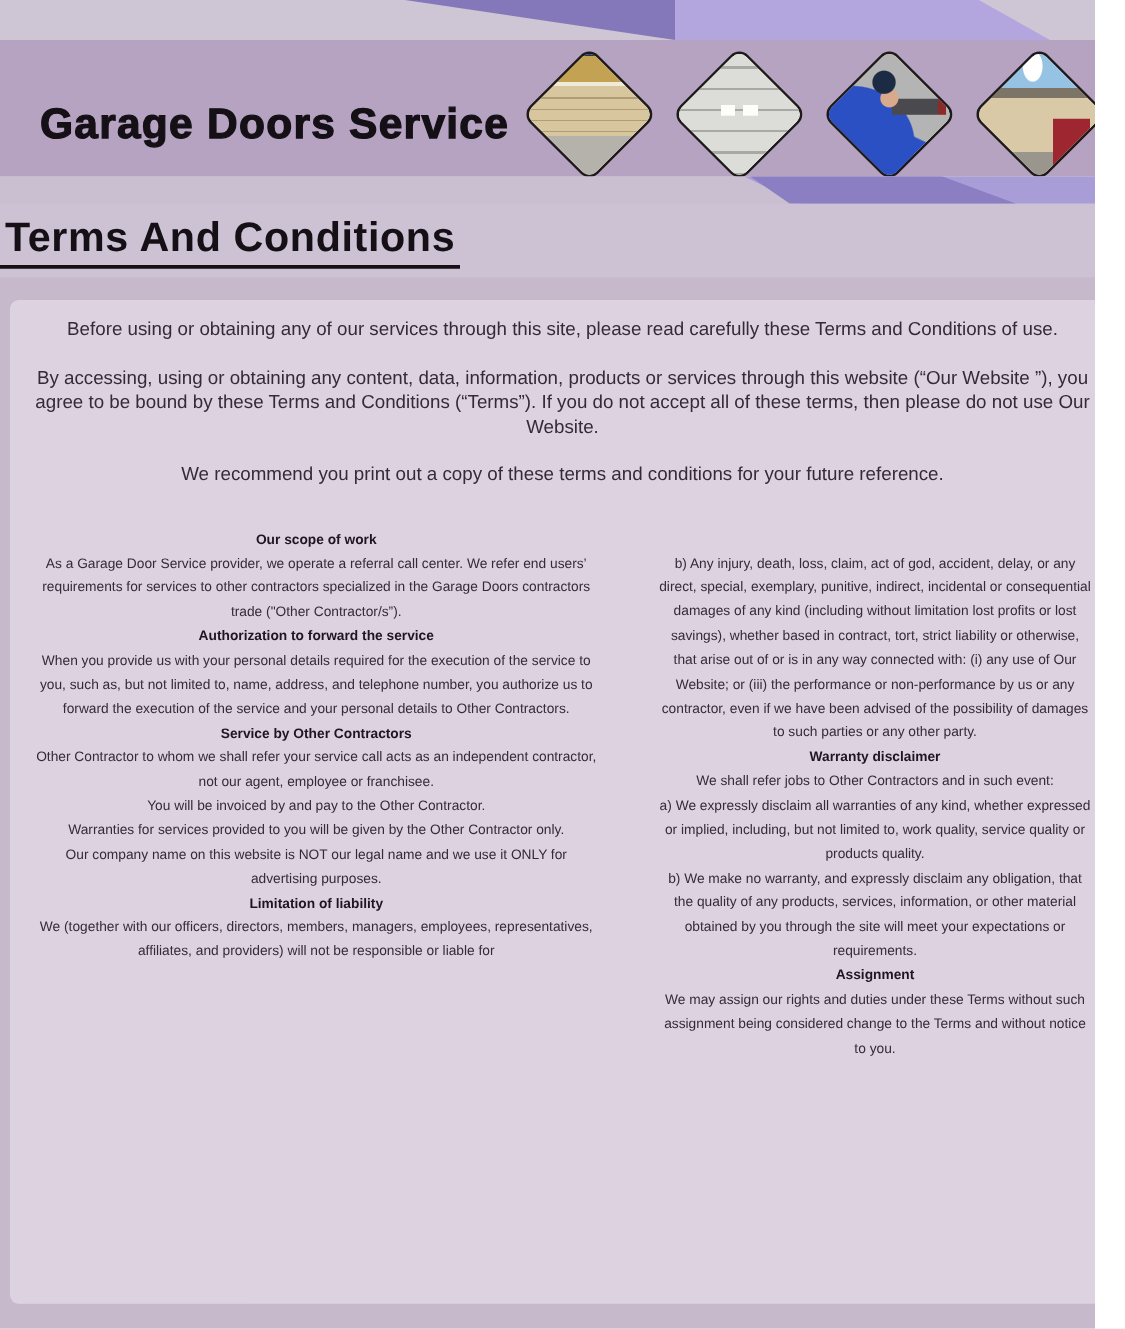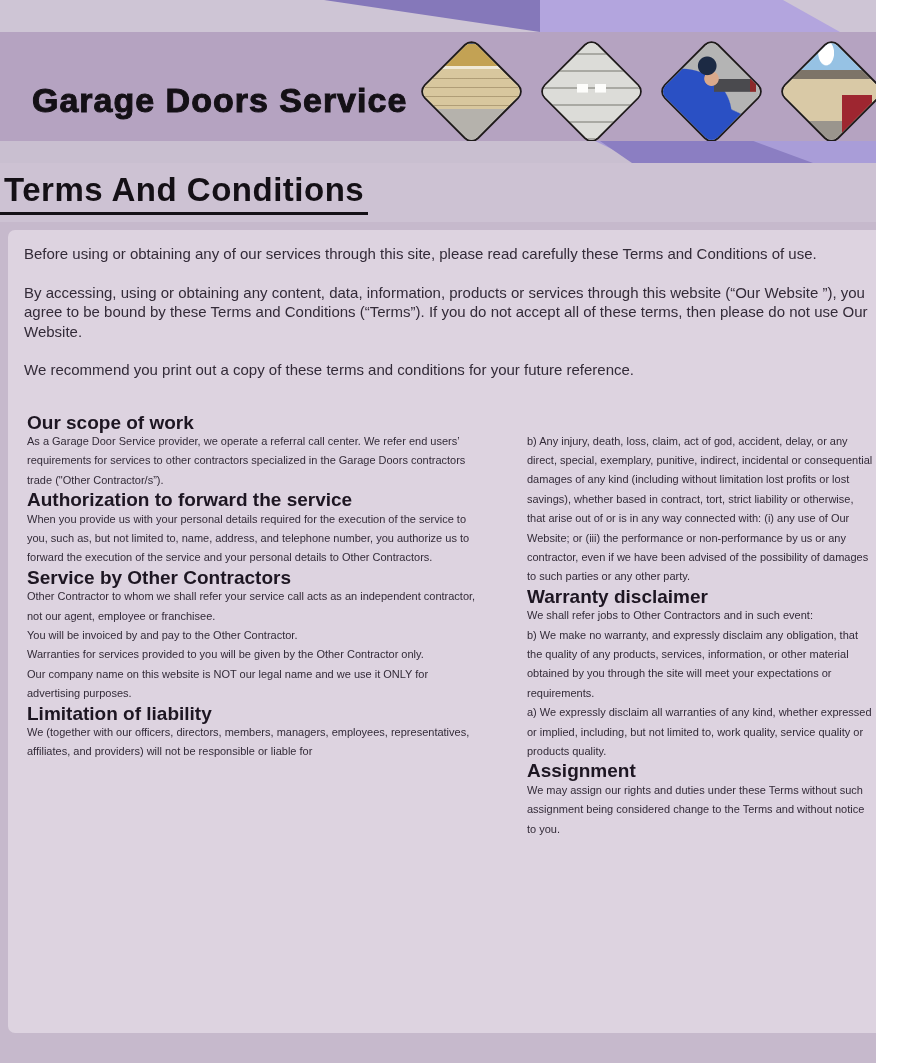--- a/index.html
+++ b/index.html
@@ -53,32 +53,32 @@
               clip-path:polygon(0 0,100% 0,100% 100%,15% 100%);}
   .band-dark{position:absolute;left:600px;top:0;width:213px;height:22px;background:#8b7ec2;
              clip-path:polygon(0 0,72% 0,100% 100%,15% 100%);}
 
   
   .title-area{height:59px;background:#cdc2d3;display:flex;align-items:center;}
   .page-title{margin:0;font-size:33px;font-weight:bold;color:#141016;letter-spacing:.5px;
               border-bottom:3px solid #141016;padding:0 4px 3px;}
 
   
-  .content-box{box-sizing:border-box;margin:8px 8px;width:884px;height:803px;background:#ddd3e0;
-               border-radius:7px;padding:14px 8px 16px;overflow:hidden;}
+  .content-box{box-sizing:border-box;margin:18px 8px;width:884px;height:803px;background:#ddd3e0;
+               border-radius:7px;padding:14px 8px 16px;overflow:hidden;text-align:center;}
   .intro{padding:0 8px;}
   .intro p{margin:0;font-size:15px;line-height:19.5px;color:#332b38;}
   .intro p + p{margin-top:19px;}
 
   .columns{display:flex;gap:48px;padding:0 11px;margin-top:33px;}
   .col{color:#332b38;}
   .col-left{width:452px;flex:0 0 452px;}
   .col-right{flex:1;padding-top:19px;}
   .col p{margin:0;font-size:11px;line-height:19.4px;}
-  .col h3{margin:0;font-size:19px;line-height:19.4px;font-weight:bold;color:#1d1622;}
+  .col h3{margin:0;font-size:11px;line-height:19.4px;font-weight:bold;color:#1d1622;}
   .mt-sec{margin-top:24px;}
   .mt-blank{margin-top:19px;}
 </style>
 </head>
 <body>
 
 <div class="page">
 
   <div class="top-strip">
     <div class="tri-dark"></div>
@@ -138,22 +138,22 @@
 
         <h3 class="mt-sec">Limitation of liability</h3>
         <p>We (together with our officers, directors, members, managers, employees, representatives, affiliates, and providers) will not be responsible or liable for</p>
       </div>
 
       <div class="col col-right">
         <p>b) Any injury, death, loss, claim, act of god, accident, delay, or any direct, special, exemplary, punitive, indirect, incidental or consequential damages of any kind (including without limitation lost profits or lost savings), whether based in contract, tort, strict liability or otherwise, that arise out of or is in any way connected with: (i) any use of Our Website; or (iii) the performance or non-performance by us or any contractor, even if we have been advised of the possibility of damages to such parties or any other party.</p>
 
         <h3 class="mt-sec">Warranty disclaimer</h3>
         <p>We shall refer jobs to Other Contractors and in such event:</p>
+        <p>a) We expressly disclaim all warranties of any kind, whether expressed or implied, including, but not limited to, work quality, service quality or products quality.</p>
         <p>b) We make no warranty, and expressly disclaim any obligation, that the quality of any products, services, information, or other material obtained by you through the site will meet your expectations or requirements.</p>
-        <p>a) We expressly disclaim all warranties of any kind, whether expressed or implied, including, but not limited to, work quality, service quality or products quality.</p>
 
         <h3 class="mt-sec">Assignment</h3>
         <p>We may assign our rights and duties under these Terms without such assignment being considered change to the Terms and without notice to you.</p>
       </div>
 
     </div>
   </div>
 
 </div>
 

